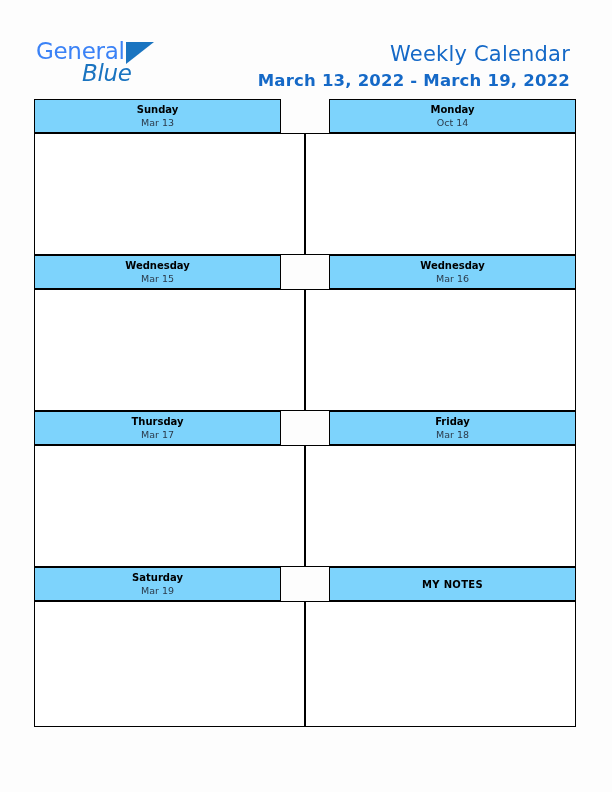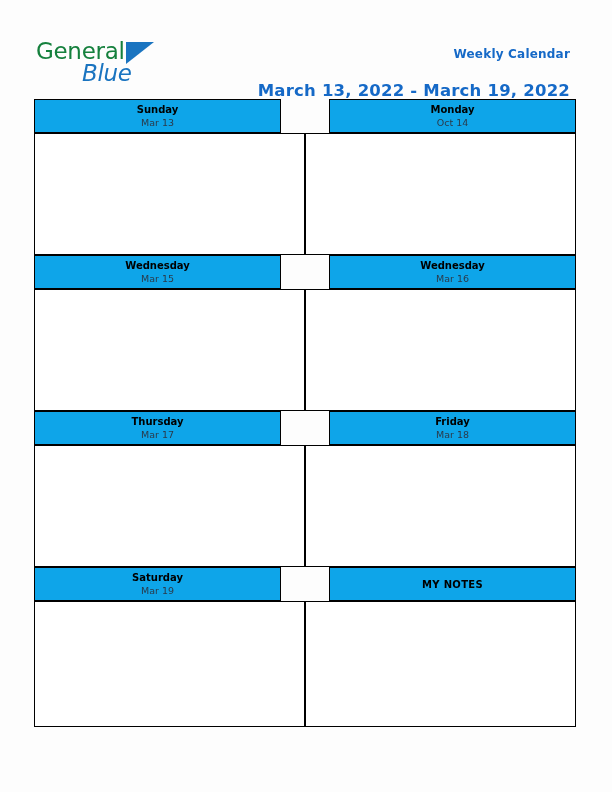--- a/index.html
+++ b/index.html
@@ -36,21 +36,21 @@
     top: 38px;
     width: 140px;
     height: 52px;
   }
   .logo-general {
     position: absolute;
     left: 0px;
     top: 0px;
     font-size: 23px;
     letter-spacing: -0.3px;
-    color: #15803d;
+    color: #3b82f6;
     font-family: "DejaVu Sans", sans-serif;
     font-weight: 400;
     line-height: 26px;
   }
   .logo-blue {
     position: absolute;
     left: 46px;
     top: 22px;
     font-size: 23px;
     letter-spacing: -0.3px;
@@ -71,33 +71,33 @@
   }
 
   .title-block {
     position: absolute;
     right: 42px;
     top: 44px;
     text-align: right;
     color: #1569c7;
   }
   .title-main {
-    font-size: 12px;
-    font-weight: bold;
+    font-size: 21px;
+    font-weight: normal;
     letter-spacing: 0.2px;
     line-height: 21px;
     font-family: "DejaVu Sans", sans-serif;
     color: #1569c7;
   }
   .title-sub {
     font-size: 16.5px;
     font-weight: bold;
     letter-spacing: 0.2px;
     line-height: 22px;
-    margin-top: 15px;
+    margin-top: 5px;
     font-family: "DejaVu Sans", sans-serif;
     color: #1569c7;
   }
 
   
   .calendar {
     position: absolute;
     left: 34px;
     top: 99px;
     width: 542px;
@@ -117,21 +117,21 @@
     height: 34px;
   }
   .body-row {
     display: flex;
     flex-direction: row;
   }
 
   .hdr-cell {
     width: 271px;
     box-sizing: border-box;
-    background: #0ea5e9;
+    background: #7dd3fc;
     border: 1px solid #000000;
     display: flex;
     flex-direction: column;
     align-items: center;
     justify-content: center;
     overflow: hidden;
   }
   .hdr-cell.left  { border-right: 1px solid #000000; }
   .hdr-cell.right { border-left: 1px solid #000000; margin-left: 48px; }
 

